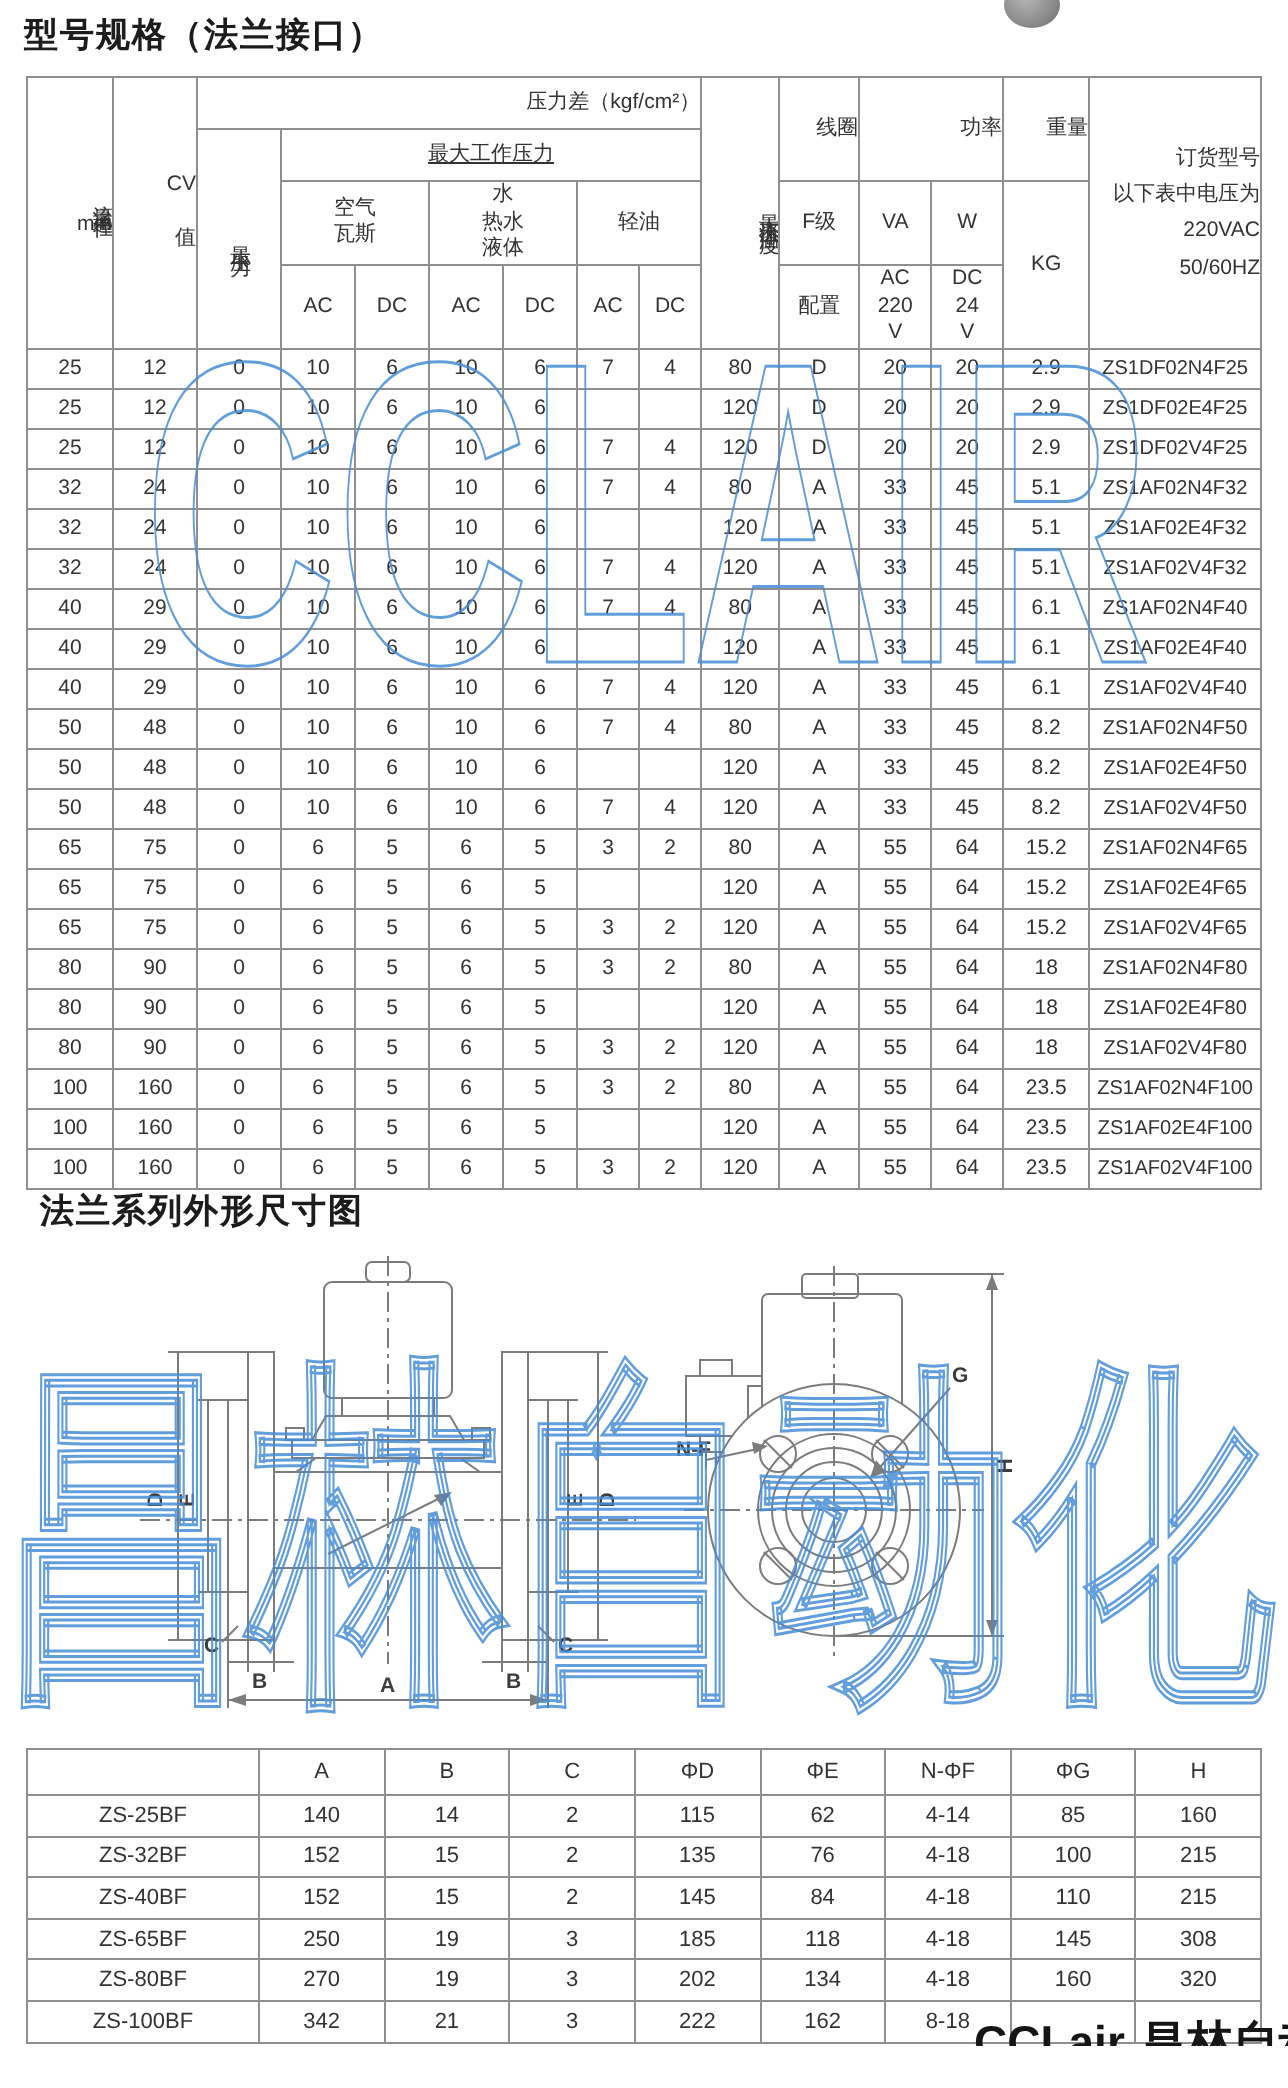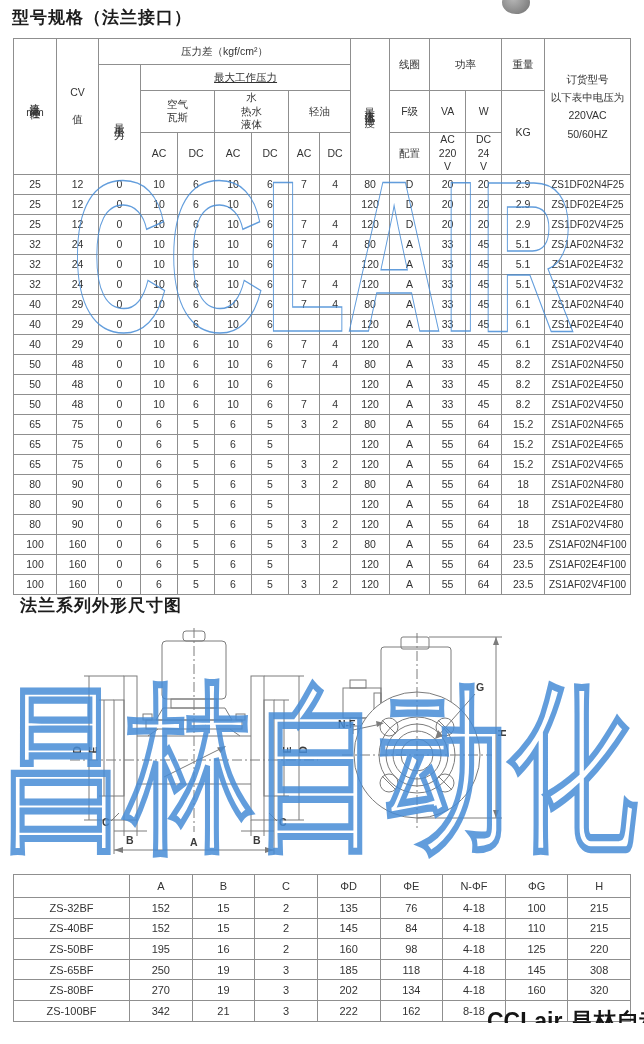--- a/index.html
+++ b/index.html
@@ -9,21 +9,21 @@
   .t1{left:12px;top:6px;}
   .t2{left:20px;top:594px;text-align:center;}
   .blob{position:absolute;left:502px;top:-9px;width:28px;height:23px;border-radius:50%;
         background:radial-gradient(circle at 40% 30%,#b9b9b9,#6d6d6d);}
   
   table{border-collapse:collapse;table-layout:fixed;background:#fff;}
   th,td{border:1px solid #8f8f8f;text-align:center;vertical-align:middle;padding:0;
         font-weight:normal;color:#333;overflow:hidden;}
   #spec-table{position:absolute;left:13px;top:38px;width:618px;}
   #spec-table th{font-size:10.5px;line-height:1.3;}
-  #spec-table thead tr:nth-child(1) th{height:25px;}
+  #spec-table thead tr:nth-child(1) th{height:25px;text-align:right;}
   #spec-table thead tr:nth-child(2) th{height:25px;text-decoration:underline;}
   #spec-table thead tr:nth-child(3) th{height:38px;}
   #spec-table thead tr:nth-child(4) th{height:32px;}
   #spec-table tbody td{height:19px;font-size:10.5px;}
   #spec-table tbody td:nth-child(15){font-size:10px;text-align:center;}
   .vtext{display:inline-block;writing-mode:vertical-rl;text-orientation:upright;
          letter-spacing:2px;font-size:10.5px;line-height:1;}
   .ordercell div{line-height:1.75;}
   
   #dim-table{position:absolute;left:13px;top:874px;width:618px;}
@@ -624,20 +624,31 @@
           <th>C</th>
           <th>ΦD</th>
           <th>ΦE</th>
           <th>N-ΦF</th>
           <th>ΦG</th>
           <th>H</th>
         </tr>
     </thead>
     <tbody>
         <tr>
+          <td>ZS-25BF</td>
+          <td>140</td>
+          <td>14</td>
+          <td>2</td>
+          <td>115</td>
+          <td>62</td>
+          <td>4-14</td>
+          <td>85</td>
+          <td>160</td>
+        </tr>
+        <tr>
           <td>ZS-32BF</td>
           <td>152</td>
           <td>15</td>
           <td>2</td>
           <td>135</td>
           <td>76</td>
           <td>4-18</td>
           <td>100</td>
           <td>215</td>
         </tr>
@@ -646,31 +657,20 @@
           <td>152</td>
           <td>15</td>
           <td>2</td>
           <td>145</td>
           <td>84</td>
           <td>4-18</td>
           <td>110</td>
           <td>215</td>
         </tr>
         <tr>
-          <td>ZS-50BF</td>
-          <td>195</td>
-          <td>16</td>
-          <td>2</td>
-          <td>160</td>
-          <td>98</td>
-          <td>4-18</td>
-          <td>125</td>
-          <td>220</td>
-        </tr>
-        <tr>
           <td>ZS-65BF</td>
           <td>250</td>
           <td>19</td>
           <td>3</td>
           <td>185</td>
           <td>118</td>
           <td>4-18</td>
           <td>145</td>
           <td>308</td>
         </tr>

